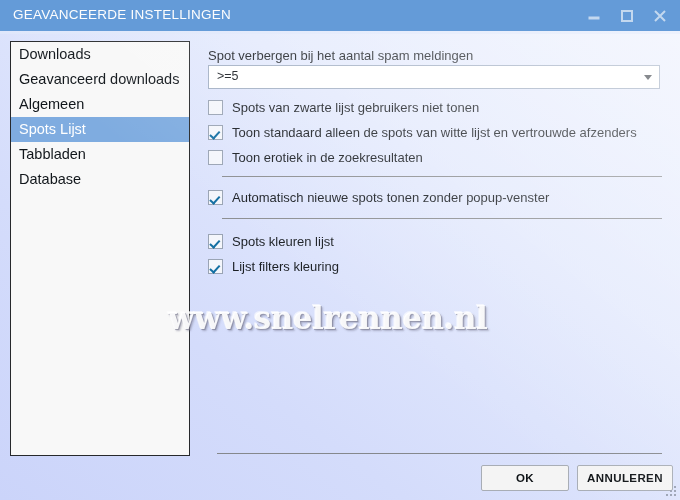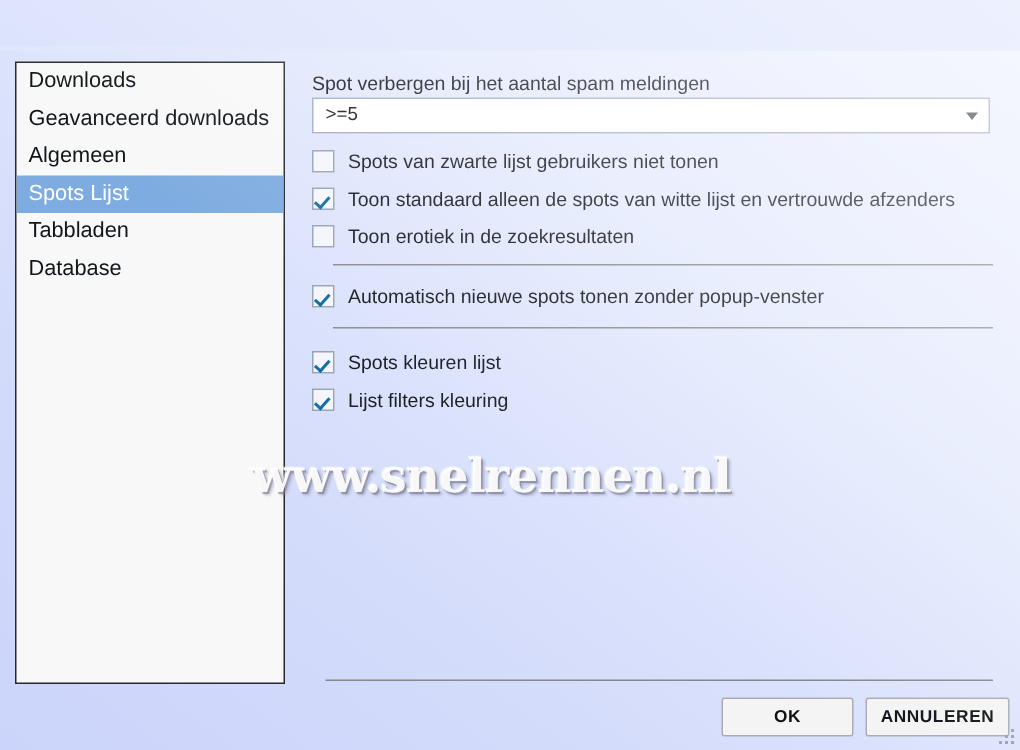--- a/index.html
+++ b/index.html
@@ -246,20 +246,41 @@
     width: 680px; height: 469px;
     background: linear-gradient(218deg, rgba(255,255,255,0.45) 0%, rgba(255,255,255,0.12) 38%, rgba(255,255,255,0) 55%);
     pointer-events: none;
   }
 </style>
 </head>
 <body>
 
 <div id="app">
 
+  <div id="titlebar">
+    <div id="title-text">GEAVANCEERDE INSTELLINGEN</div>
+
+    <div class="winbtn" id="btn-min">
+      <svg width="13" height="11" viewBox="0 0 13 11">
+        <rect x="1" y="6" width="11" height="3" fill="#c3d8ef"></rect>
+      </svg>
+    </div>
+
+    <div class="winbtn" id="btn-max">
+      <svg width="13" height="13" viewBox="0 0 13 13">
+        <rect x="1.5" y="1.5" width="10" height="10" fill="none" stroke="#c3d8ef" stroke-width="2"></rect>
+      </svg>
+    </div>
+
+    <div class="winbtn" id="btn-close">
+      <svg width="13" height="13" viewBox="0 0 13 13">
+        <path d="M1.5 1.5 L11.5 11.5 M11.5 1.5 L1.5 11.5" stroke="#c3d8ef" stroke-width="2"></path>
+      </svg>
+    </div>
+  </div>
   <div id="title-underline"></div>
 
   <div id="sidebar">
     <div class="side-item"><span>Downloads</span></div>
     <div class="side-item"><span>Geavanceerd downloads</span></div>
     <div class="side-item"><span>Algemeen</span></div>
     <div class="side-item selected"><span>Spots Lijst</span></div>
     <div class="side-item"><span>Tabbladen</span></div>
     <div class="side-item"><span>Database</span></div>
   </div>

